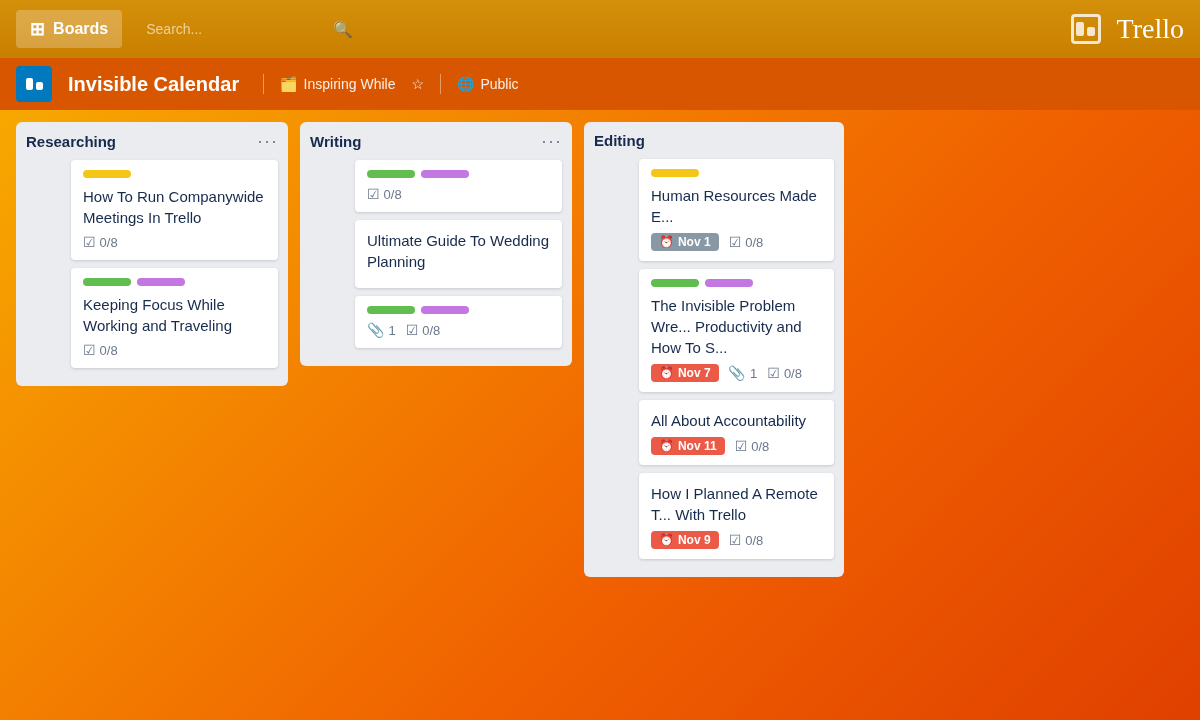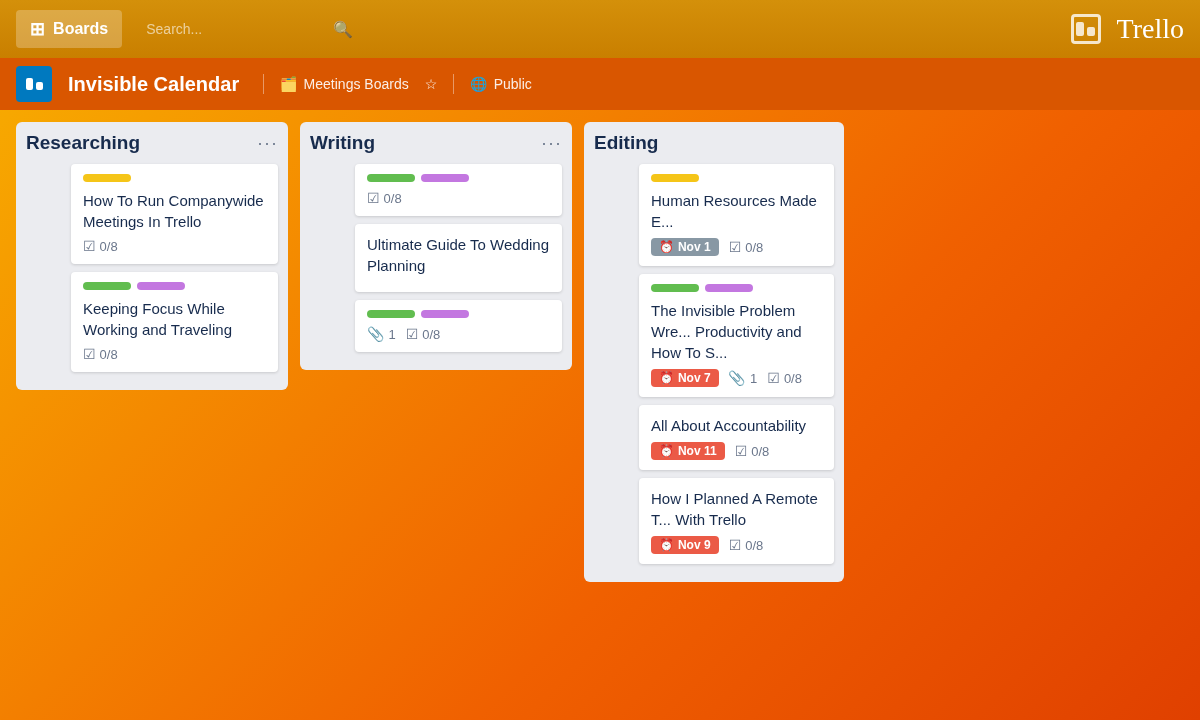--- a/index.html
+++ b/index.html
@@ -145,21 +145,21 @@
       flex-shrink: 0;
       padding: 10px;
     }
     .column-header {
       display: flex;
       justify-content: space-between;
       align-items: center;
       margin-bottom: 10px;
     }
     .column-title {
-      font-size: 19px;
+      font-size: 15px;
       font-weight: 700;
       color: #172b4d;
     }
     .column-menu {
       color: #6b778c;
       font-size: 18px;
       cursor: pointer;
       line-height: 1;
       letter-spacing: 1px;
     }
@@ -271,21 +271,21 @@
     <div class="board-icon-inner">
       <div class="bi-bar-big"></div>
       <div class="bi-bar-small"></div>
     </div>
   </div>
   <span class="board-title">Invisible Calendar</span>
   <div class="board-meta">
     <div class="divider-v"></div>
     <div class="board-meta-item">
       <span>🗂️</span>
-      <span>Meetings Boards</span>
+      <span>Inspiring While</span>
     </div>
     <div class="board-meta-item">
       <span>☆</span>
     </div>
     <div class="divider-v"></div>
     <div class="board-meta-item">
       <span>🌐</span>
       <span>Public</span>
     </div>
   </div>

